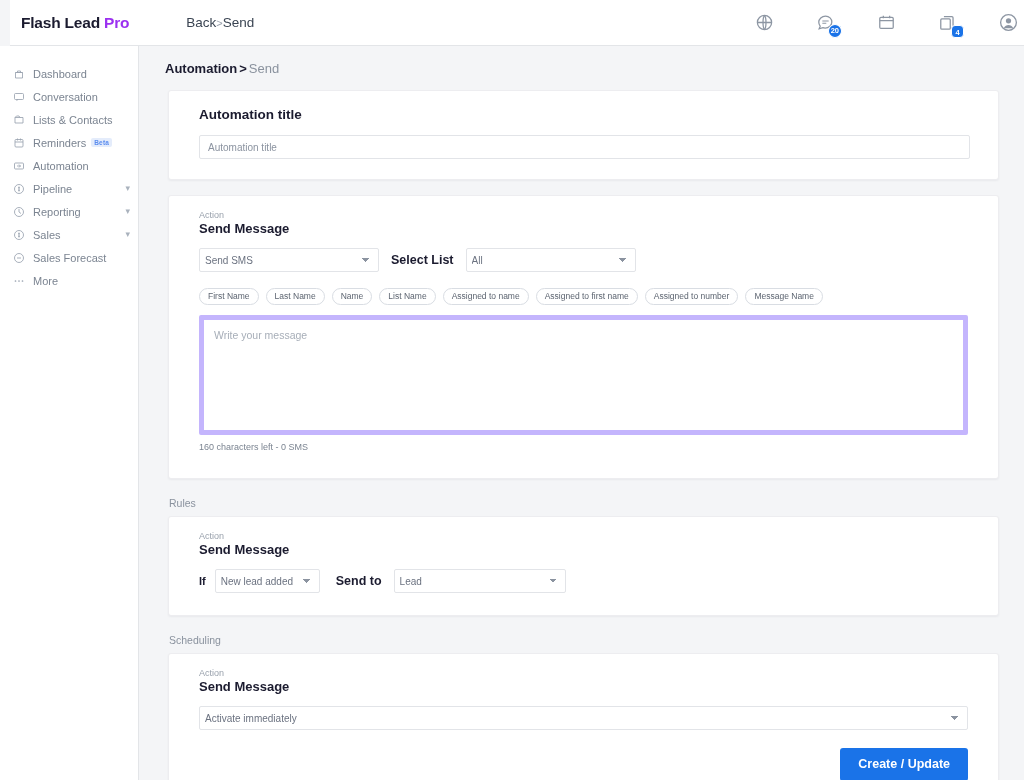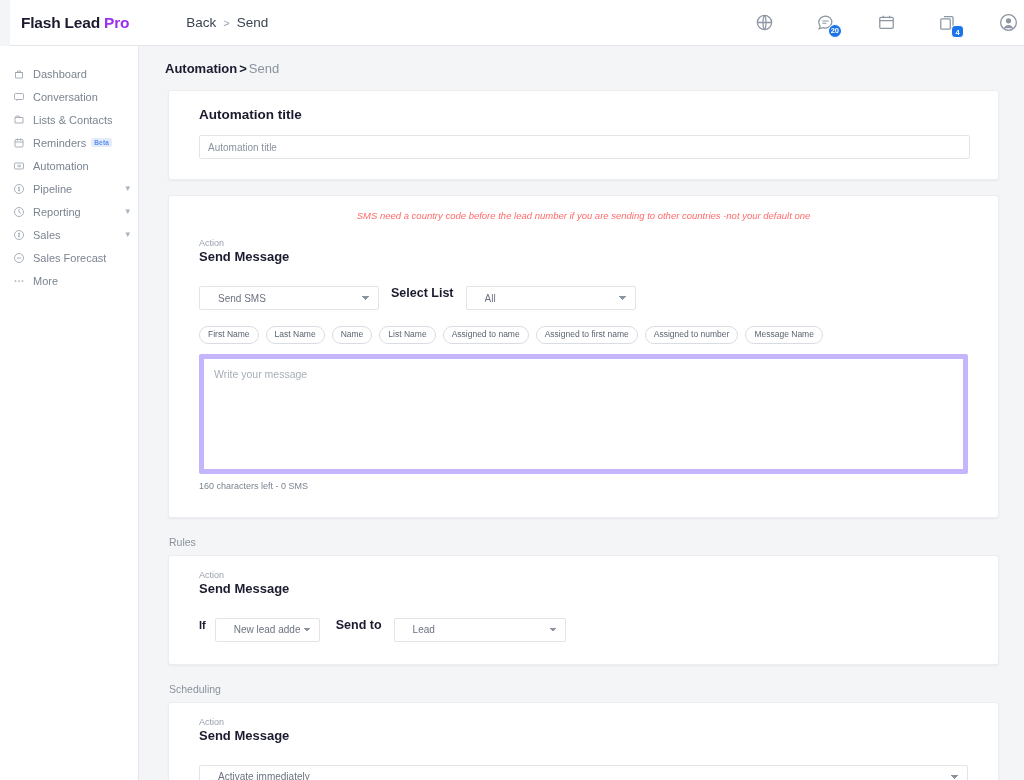--- a/index.html
+++ b/index.html
@@ -27,21 +27,21 @@
     letter-spacing: -0.2px;
     white-space: nowrap;
   }
   .logo .dark { color: #1b1b2f; }
   .logo .pro { color: #9b30f0; }
 
   .breadcrumb-top {
     margin-left: 57px;
     font-size: 13.5px;
     color: #4a5568;
-    display: flex; align-items: center; gap: 7px;
+    display: flex; align-items: center; 
     white-space: nowrap;
   }
   .breadcrumb-top .crumb-sep { color: #9aa2ad; font-size: 11px; }
   .breadcrumb-top .crumb { color: #3a4452; }
 
   .topicons {
     margin-left: auto;
     margin-right: 14px;
     display: flex; align-items: center; gap: 37px;
   }
@@ -171,33 +171,32 @@
 
   .row { display: flex; align-items: center; }
   select.sel {
     font-family: "Liberation Sans", sans-serif;
     font-size: 10px;
     color: #6b7280;
     background: #fff;
     border: 1px solid #e2e4e8;
     border-radius: 2px;
     height: 24px;
-    padding: 0 18px;
+    padding: 0 5px;
     outline: none;
     appearance: none;
     -webkit-appearance: none;
     background-image:
       linear-gradient(45deg, transparent 50%, #8b93a0 50%),
       linear-gradient(135deg, #8b93a0 50%, transparent 50%);
     background-position:
       calc(100% - 12px) calc(50% + 0px),
       calc(100% - 8px) calc(50% + 0px);
     background-size: 4px 4px, 4px 4px;
     background-repeat: no-repeat;
-    margin-top: 10px;
   }
   .sel-action { width: 180px; }
   .lbl-inline { font-size: 12.5px; font-weight: bold; color: #1b1b2f; margin: 0 12px; }
   .sel-list { width: 170px; }
 
   .chips { display: flex; gap: 7px; margin: 16px 0 10px 0; flex-wrap: nowrap; }
   .chip {
     border: 1px solid #d9dde3;
     border-radius: 10px;
     padding: 3px 8px 3px;
@@ -427,21 +426,20 @@
   <div class="page-crumb">
     <span class="strong">Automation</span><span class="sep">&gt;</span><span>Send</span>
   </div>
 
   <div class="card card-title-block">
     <div class="card-h">Automation title</div>
     <input class="input-title" type="text" placeholder="Automation title" style="">
   </div>
 
   <div class="card card-action">
-    <div class="warn">SMS need a country code before the lead number if you are sending to other countries -not your default one</div>
 
     <div class="act-label">Action</div>
     <div class="act-title">Send Message</div>
 
     <div class="row">
       <select class="sel sel-action">
         <option>Send SMS</option>
       </select>
       <div class="lbl-inline">Select List</div>
       <select class="sel sel-list">

